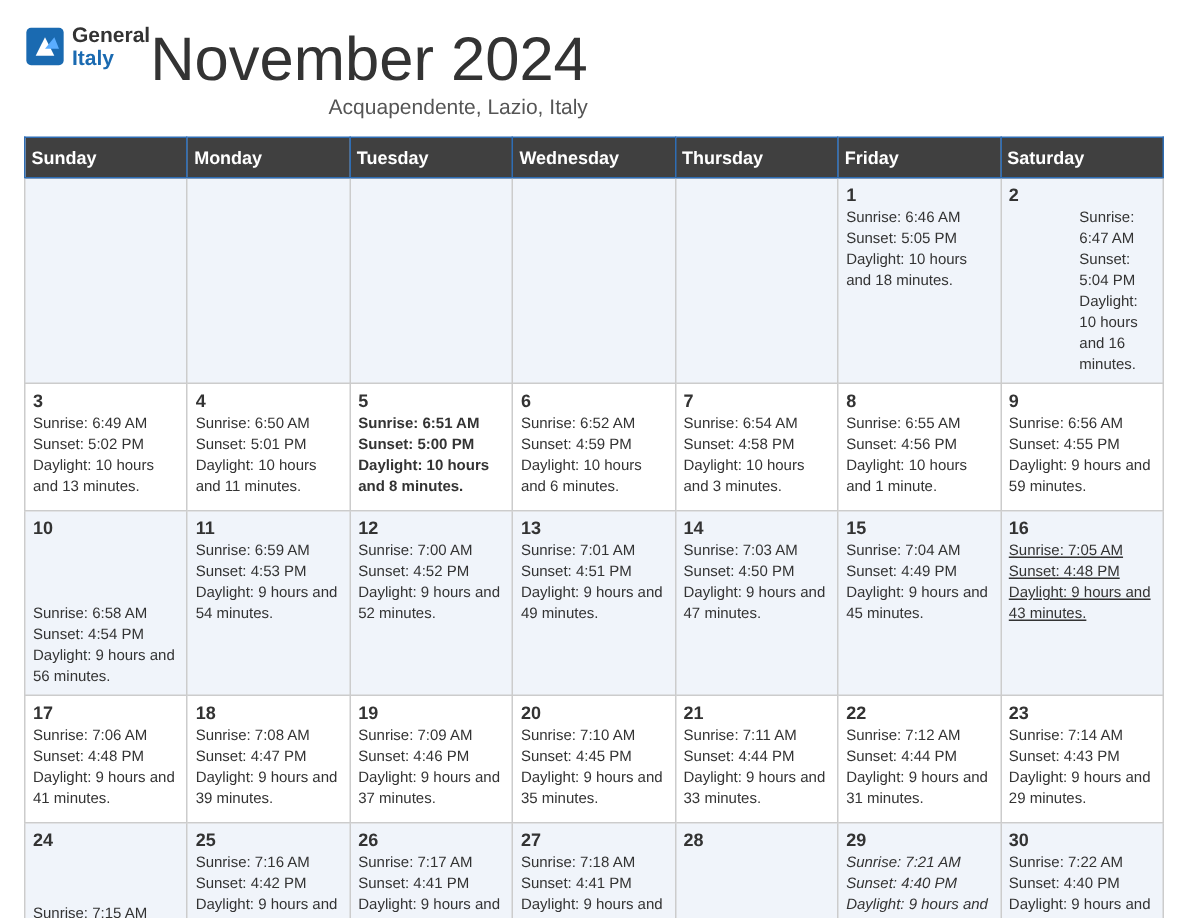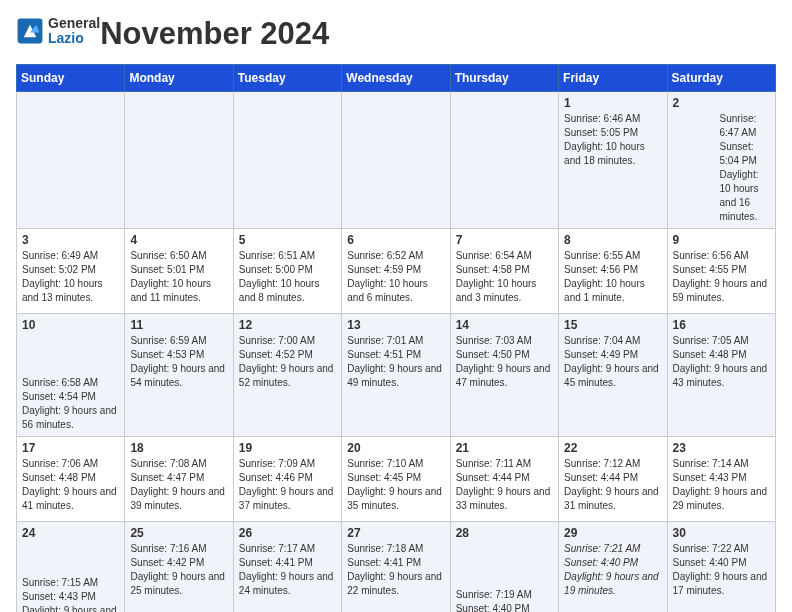--- a/index.html
+++ b/index.html
@@ -31,35 +31,35 @@
     }
     .logo-text span.blue { color: #1a6ab1; }
     .logo-icon {
       width: 28px;
       height: 28px;
     }
     .title-block {
       text-align: right;
     }
     .month-title {
-      font-size: 31px;
-      font-weight: bold;
+      font-size: 41px;
+      font-weight: normal;
       color: #333;
     }
     .location {
       font-size: 14px;
       color: #555;
     }
     table {
       width: 100%;
       border-collapse: collapse;
       table-layout: fixed;
     }
     thead th {
-      background-color: #1d4ed8;
+      background-color: #404040;
       color: #fff;
       font-size: 12px;
       font-weight: bold;
       padding: 6px 4px;
       text-align: left;
       border: 1px solid #2e6db4;
     }
     tbody td {
       border: 1px solid #ccc;
       vertical-align: top;
@@ -94,25 +94,26 @@
 
 <div class="header">
   <div class="logo">
     <svg class="logo-icon" viewBox="0 0 36 36">
       <rect x="2" y="2" width="32" height="32" rx="4" fill="#1a6ab1"></rect>
       <polygon points="10,26 18,10 26,26" fill="white"></polygon>
       <polygon points="18,20 26,10 30,20" fill="#5aadff"></polygon>
     </svg>
     <div class="logo-text">
       <span>General</span>
-      <span class="blue">Lazio</span>
+      <span class="blue">Italy</span>
     </div>
   </div>
   <div class="title-block">
     <div class="month-title">November 2024</div>
+    <div class="location">Acquapendente, Lazio, Italy</div>
   </div>
 </div>
 
 <table>
   <thead>
     <tr>
     <th>Sunday</th>
         <th>Monday</th>
         <th>Tuesday</th>
         <th>Wednesday</th>
@@ -149,21 +150,21 @@
 Daylight: 10 hours and 13 minutes.</div>
         </td>
         <td>
           <span class="day-number">4</span>
           <div class="day-info" style="white-space: pre-line;">Sunrise: 6:50 AM
 Sunset: 5:01 PM
 Daylight: 10 hours and 11 minutes.</div>
         </td>
         <td>
           <span class="day-number">5</span>
-          <div class="day-info" style="white-space: pre-line;">Sunrise: 6:51 AM
+          <div class="day-info" style="white-space: pre-line; font-weight: bold;">Sunrise: 6:51 AM
 Sunset: 5:00 PM
 Daylight: 10 hours and 8 minutes.</div>
         </td>
         <td>
           <span class="day-number">6</span>
           <div class="day-info" style="white-space: pre-line;">Sunrise: 6:52 AM
 Sunset: 4:59 PM
 Daylight: 10 hours and 6 minutes.</div>
         </td>
         <td>
@@ -217,21 +218,21 @@
 Daylight: 9 hours and 47 minutes.</div>
         </td>
         <td>
           <span class="day-number">15</span>
           <div class="day-info" style="white-space: pre-line;">Sunrise: 7:04 AM
 Sunset: 4:49 PM
 Daylight: 9 hours and 45 minutes.</div>
         </td>
         <td>
           <span class="day-number">16</span>
-          <div class="day-info" style="white-space: pre-line;">Sunrise: 7:05 AM
+          <div class="day-info" style="white-space: pre-line; text-decoration: underline;">Sunrise: 7:05 AM
 Sunset: 4:48 PM
 Daylight: 9 hours and 43 minutes.</div>
         </td>
       </tr>
       <tr>
         <td>
           <span class="day-number">17</span>
           <div class="day-info" style="white-space: pre-line;">Sunrise: 7:06 AM
 Sunset: 4:48 PM
 Daylight: 9 hours and 41 minutes.</div>

